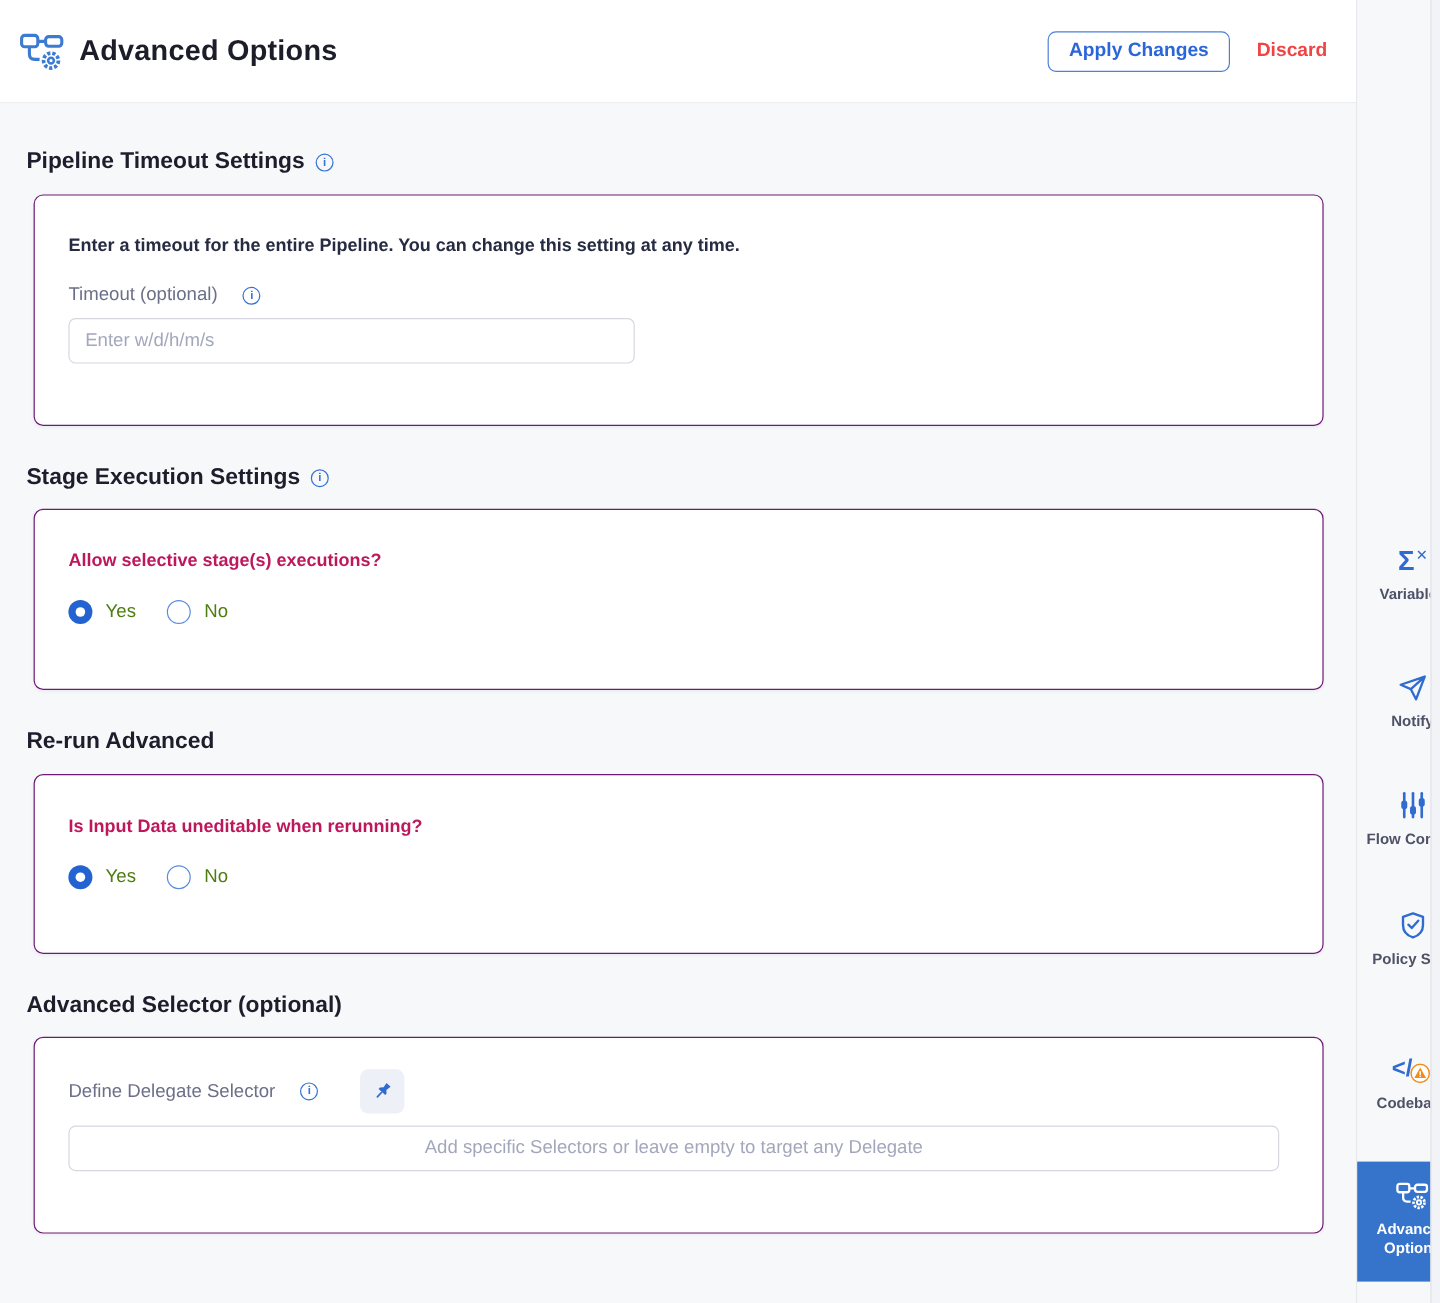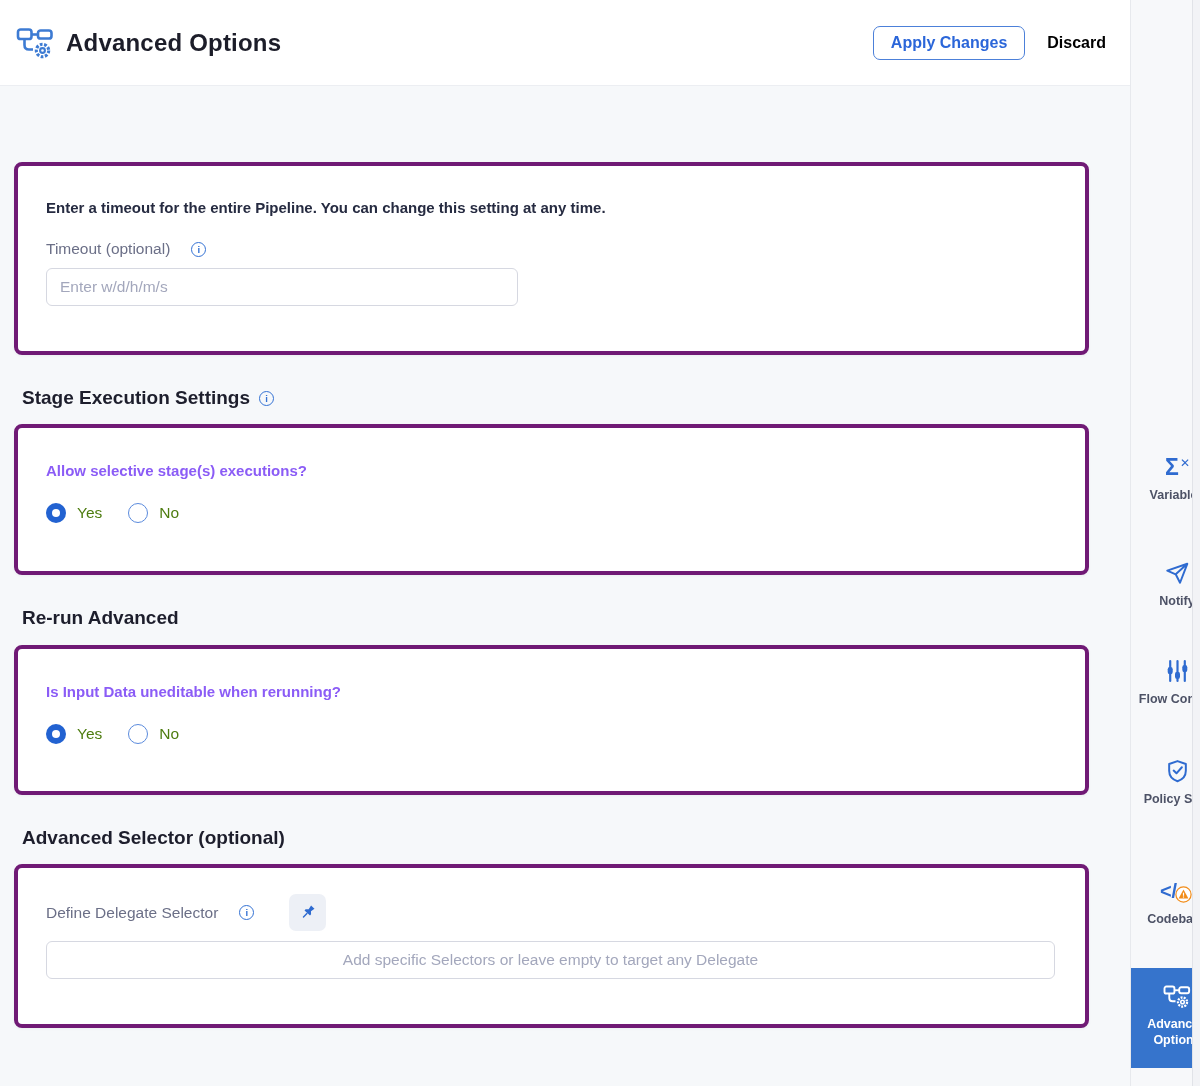--- a/index.html
+++ b/index.html
@@ -9,44 +9,44 @@
 
   
   .header { position:absolute; left:0; top:0; width:1130px; height:86px; background:#fff;
             border-bottom:1px solid #eceef2; display:flex; align-items:center; padding:0 24px 0 16px; z-index:2; }
   .hdr-icon { width:38px; height:34px; flex:none; margin-right:12px; }
   .hdr-title { font-size:24px; font-weight:700; color:#1c1d29; letter-spacing:.2px; flex:none; }
   .hdr-spacer { flex:1; }
   .btn-apply { background:#fff; border:1.5px solid #4c80d9; color:#2b66d9; font-weight:700;
                font-size:16px; padding:7px 17px; border-radius:7px; cursor:pointer;
                font-family:inherit; }
-  .link-discard { color:#000000; font-weight:700; font-size:16px; margin-left:22px; cursor:pointer; }
+  .link-discard { color:#ef4444; font-weight:700; font-size:16px; margin-left:22px; cursor:pointer; }
 
   
   .content { position:absolute; left:0; top:86px; width:1130px; bottom:0; background:#f6f8fa; }
   .sec-heading { position:absolute; left:22px; display:flex; align-items:center; gap:9px;
                  font-size:19px; font-weight:700; color:#1d1e2c; }
-  .card { position:absolute; left:14px; width:1075px; background:#fff; border:4px solid #701a75;
+  .card { position:absolute; left:28px; width:1075px; background:#fff; border:1px solid #701a75;
           border-radius:8px; box-shadow:0 1px 3px rgba(40,41,61,.05); }
   .info { width:15px; height:15px; border:1.3px solid #3472d4; border-radius:50%; color:#3472d4;
           display:inline-flex; align-items:center; justify-content:center; flex:none;
           font-size:9.5px; font-weight:700; font-style:normal; }
   .info::after { content:"i"; }
 
   .card-pad { padding:33px 28px; }
   .card-desc { font-size:15px; font-weight:700; color:#262b41; }
   .field-label-row { display:flex; align-items:center; gap:21px; margin-top:24px; }
   .field-label { font-size:15.5px; color:#6b6f87; }
   .text-input { display:block; margin-top:10px; height:38px; border:1px solid #d6d8e1; border-radius:6px;
                 background:#fff; padding:0 13px; font-size:15.5px; color:#2a2e43; font-family:inherit; }
   .text-input::placeholder { color:#a3a7bc; }
   .input-timeout { width:472px; }
   .input-delegate { width:1009px;text-align:center; }
 
-  .question { font-size:15px; font-weight:700; color:#8b5cf6; }
+  .question { font-size:15px; font-weight:700; color:#be185d; }
   .radio-row { display:flex; align-items:center; margin-top:24px; }
   .radio { width:20px; height:20px; border-radius:50%; flex:none; cursor:pointer; }
   .radio.sel { background:#2262d1; position:relative; }
   .radio.sel::after { content:""; position:absolute; left:6px; top:6px; width:8px; height:8px;
                       background:#fff; border-radius:50%; }
   .radio.unsel { border:1.5px solid #5b8bdd; background:#fff; }
   .radio-label { font-size:15.5px; color:#4d7c0f; margin-left:11px; cursor:pointer; }
   .radio-gap { width:26px; flex:none; }
 
   .pin-btn { width:37px; height:37px; background:#edf0f6; border:none; border-radius:7px; margin-left:14px;
@@ -86,20 +86,24 @@
       </g>
     </svg>
     <div class="hdr-title">Advanced Options</div>
     <div class="hdr-spacer"></div>
     <button class="btn-apply">Apply Changes</button>
     <span class="link-discard">Discard</span>
   </div>
 
   <div class="content">
 
+    <div class="sec-heading" style="top:38px;">
+      <span>Pipeline Timeout Settings</span>
+      <span class="info"></span>
+    </div>
     <div class="card" style="top:76px; height:193px;">
       <div class="card-pad">
         <div class="card-desc">Enter a timeout for the entire Pipeline. You can change this setting at any time.</div>
         <div class="field-label-row">
           <span class="field-label">Timeout (optional)</span>
           <span class="info"></span>
         </div>
         <input class="text-input input-timeout" type="text" placeholder="Enter w/d/h/m/s" style="">
       </div>
     </div>

